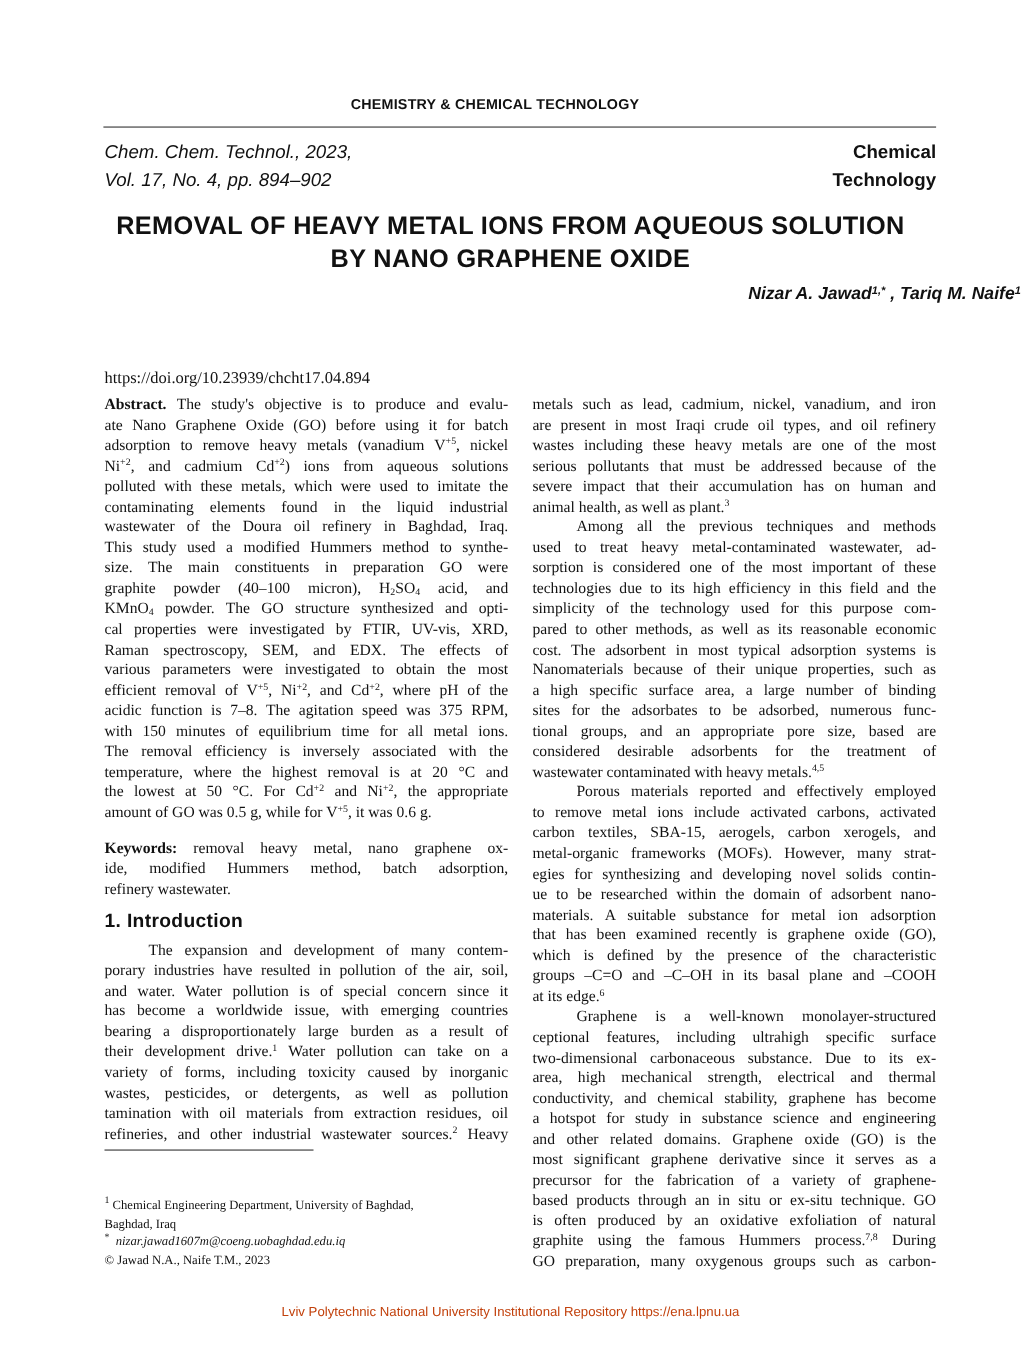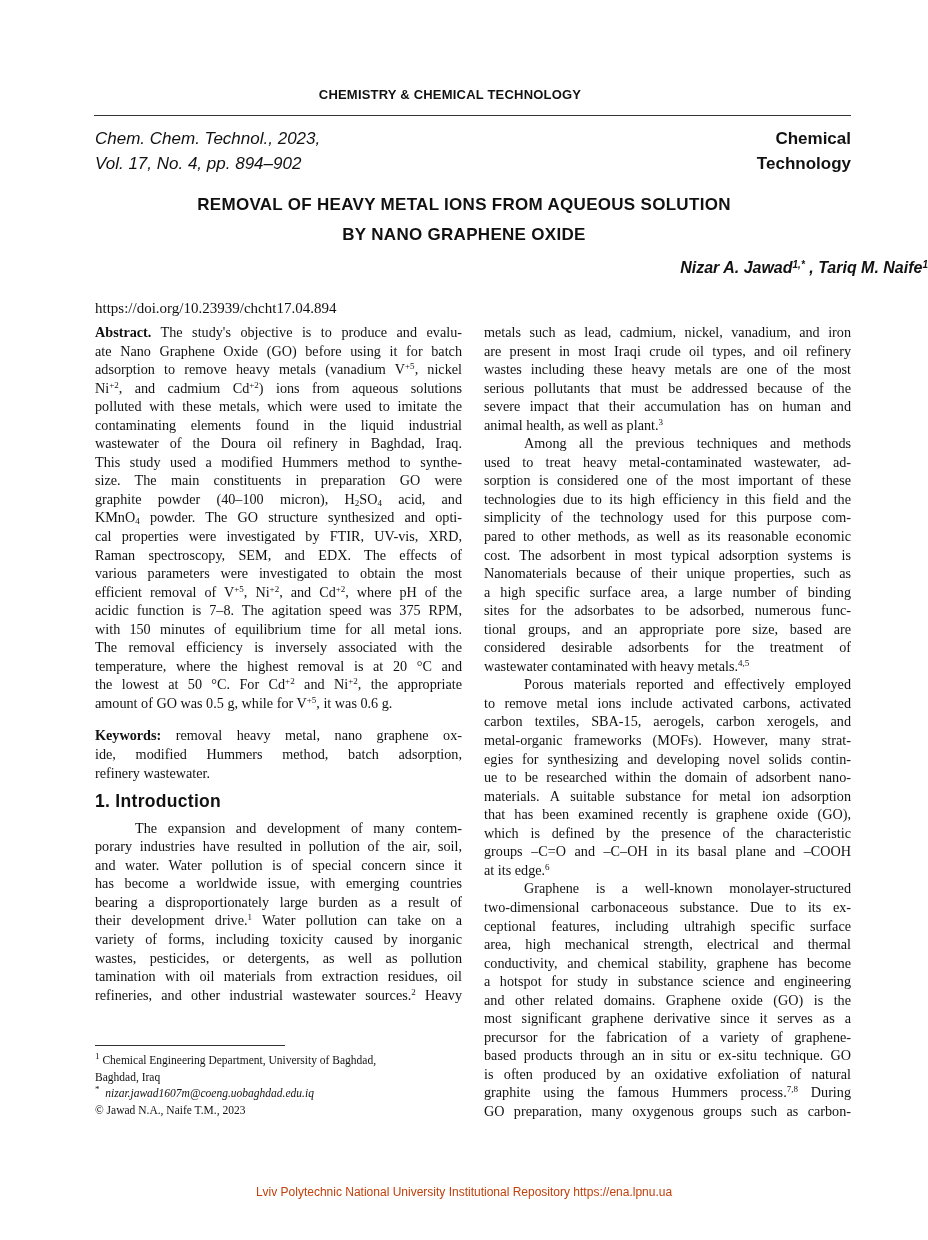--- a/index.html
+++ b/index.html
@@ -1,24 +1,24 @@
 <!DOCTYPE html>
 <html><head>
 <meta charset="utf-8">
 <style>
   html, body { margin: 0; padding: 0; background: #ffffff; }
   body { width: 928px; height: 1240px; position: relative; overflow: hidden; color: #111; }
   .abs { position: absolute; }
   .sans { font-family: "Liberation Sans", sans-serif; }
-  .serif { font-family: "Liberation Serif", serif; }
+  .serif { font-family: "Liberation Serif", serif; margin-top: 36px; }
   #running-head { left: 0; width: 828px; top: 87px; text-align: center; font-size: 13px; font-weight: bold; letter-spacing: 0.2px; padding-left: 36px; }
   #head-rule { left: 94px; width: 757px; top: 115px; height: 0; border-top: 1px solid #333; }
   #journal-left { left: 95px; top: 126px; font-size: 17px; font-style: italic; line-height: 25px; }
   #journal-right { right: 77px; top: 126px; font-size: 17px; font-weight: bold; line-height: 25px; text-align: right; }
-  #title { left: 0; width: 928px; top: 190px; text-align: center; font-size: 17px; font-weight: bold; line-height: 30px; letter-spacing: 0.3px; }
+  #title { left: 0; width: 928px; top: 190px; text-align: center; font-size: 23px; font-weight: bold; line-height: 30px; letter-spacing: 0.3px; }
   #authors { left: 0; width: 928px; top: 259px; text-align: right; font-size: 16px; font-weight: bold; font-style: italic; }
   #authors sup { font-size: 10px; }
   #doi { left: 95px; top: 300px; font-size: 15px; }
   .col { position: absolute; width: 367px; font-size: 14.2px; line-height: 18.55px; }
   #col-left { left: 95px; top: 323px; }
   #col-right { left: 484px; top: 323px; }
   .ln { display: block; text-align: justify; text-align-last: justify; white-space: nowrap; height: 18.55px; overflow: visible; }
   .ln.last { text-align-last: left; }
   .ln.ind { text-indent: 40px; }
   .gap { display: block; height: 14px; }
@@ -133,22 +133,22 @@
   <span class="ln">carbon textiles, SBA-15, aerogels, carbon xerogels, and</span>
   <span class="ln">metal-organic frameworks (MOFs). However, many strat-</span>
   <span class="ln">egies for synthesizing and developing novel solids contin-</span>
   <span class="ln">ue to be researched within the domain of adsorbent nano-</span>
   <span class="ln">materials. A suitable substance for metal ion adsorption</span>
   <span class="ln">that has been examined recently is graphene oxide (GO),</span>
   <span class="ln">which is defined by the presence of the characteristic</span>
   <span class="ln">groups –C=O and –C–OH in its basal plane and –COOH</span>
   <span class="ln last">at its edge.<sup>6</sup></span>
   <span class="ln ind">Graphene is a well-known monolayer-structured</span>
+  <span class="ln">ceptional features, including ultrahigh specific surface</span>
   <span class="ln">two-dimensional carbonaceous substance. Due to its ex-</span>
-  <span class="ln">ceptional features, including ultrahigh specific surface</span>
   <span class="ln">area, high mechanical strength, electrical and thermal</span>
   <span class="ln">conductivity, and chemical stability, graphene has become</span>
   <span class="ln">a hotspot for study in substance science and engineering</span>
   <span class="ln">and other related domains. Graphene oxide (GO) is the</span>
   <span class="ln">most significant graphene derivative since it serves as a</span>
   <span class="ln">precursor for the fabrication of a variety of graphene-</span>
   <span class="ln">based products through an in situ or ex-situ technique. GO</span>
   <span class="ln">is often produced by an oxidative exfoliation of natural</span>
   <span class="ln">graphite using the famous Hummers process.<sup>7,8</sup> During</span>
   <span class="ln">GO preparation, many oxygenous groups such as carbon-</span>

